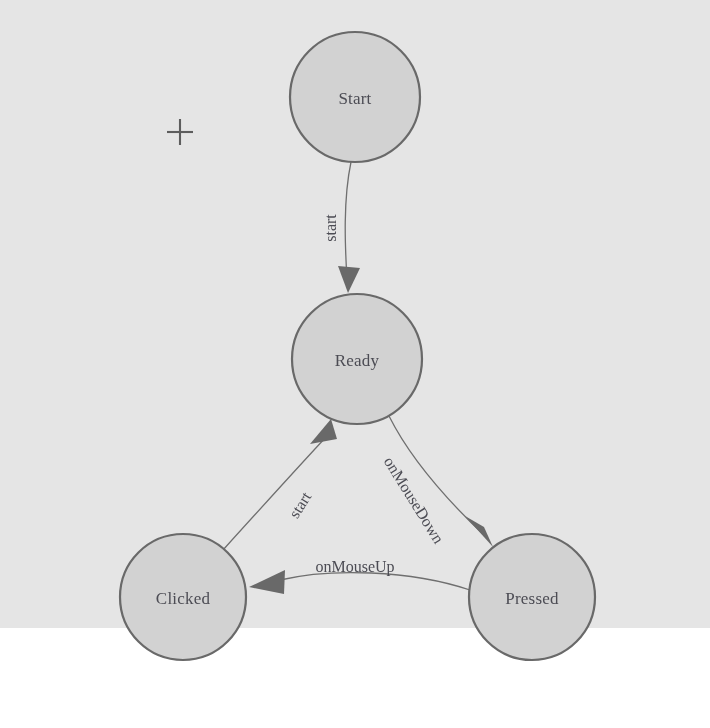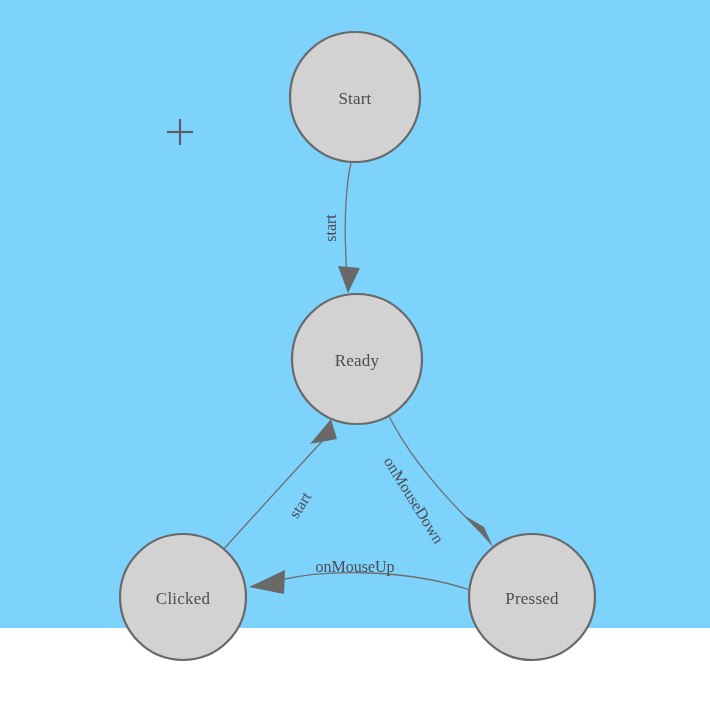--- a/index.html
+++ b/index.html
@@ -10,21 +10,21 @@
   body {
     width: 710px;
     height: 728px;
     overflow: hidden;
     font-family: "Liberation Serif", serif;
   }
   #canvas-wrap {
     position: relative;
     width: 710px;
     height: 628px;
-    background: #7dd3fc;
+    background: #e5e5e5;
   }
   svg#diagram {
     display: block;
     width: 710px;
     height: 728px;
   }
   .node-circle {
     fill: #d2d2d2;
     stroke: #696969;
     stroke-width: 2.2;

